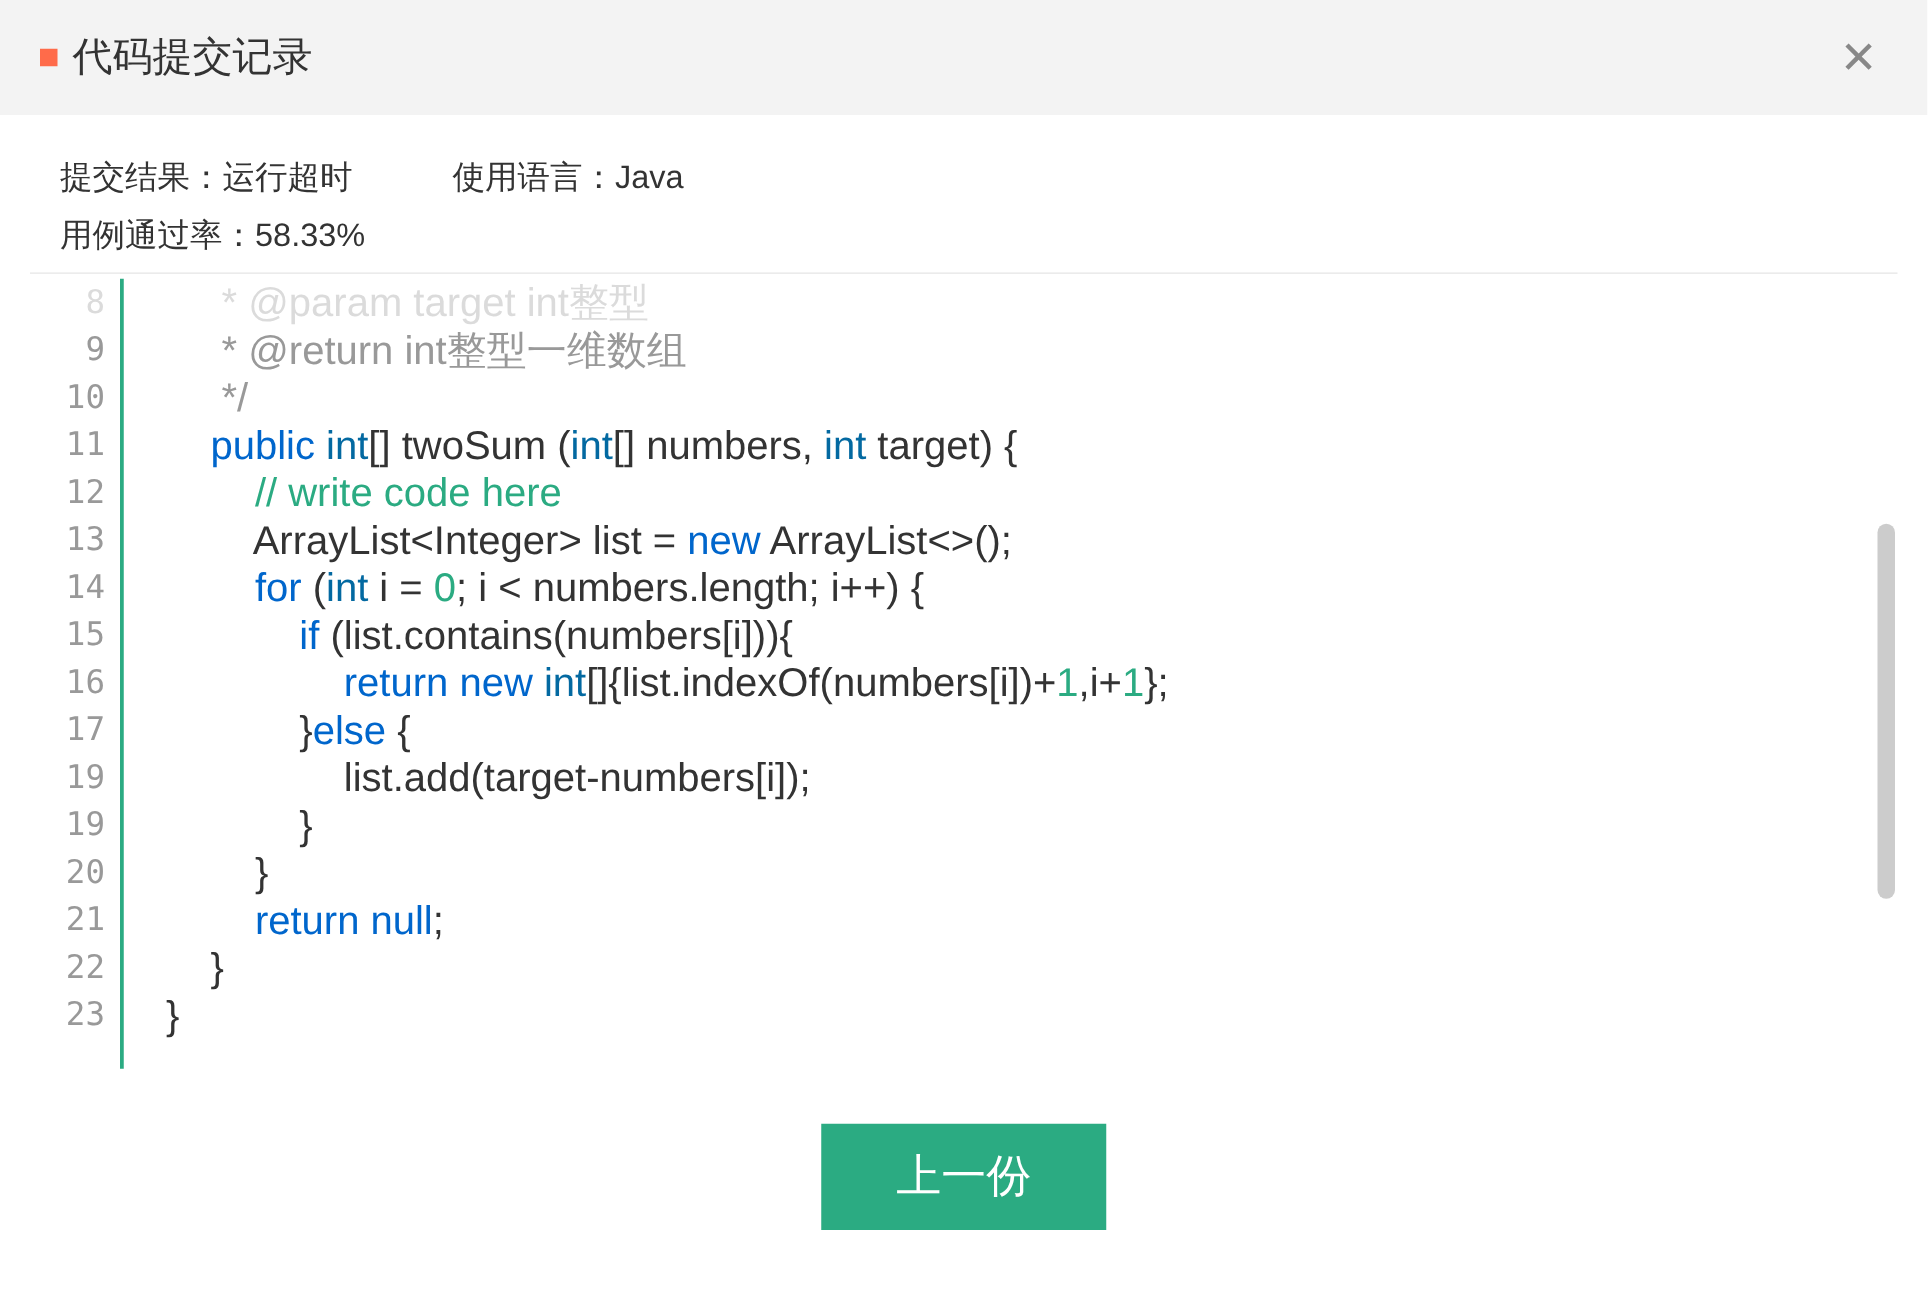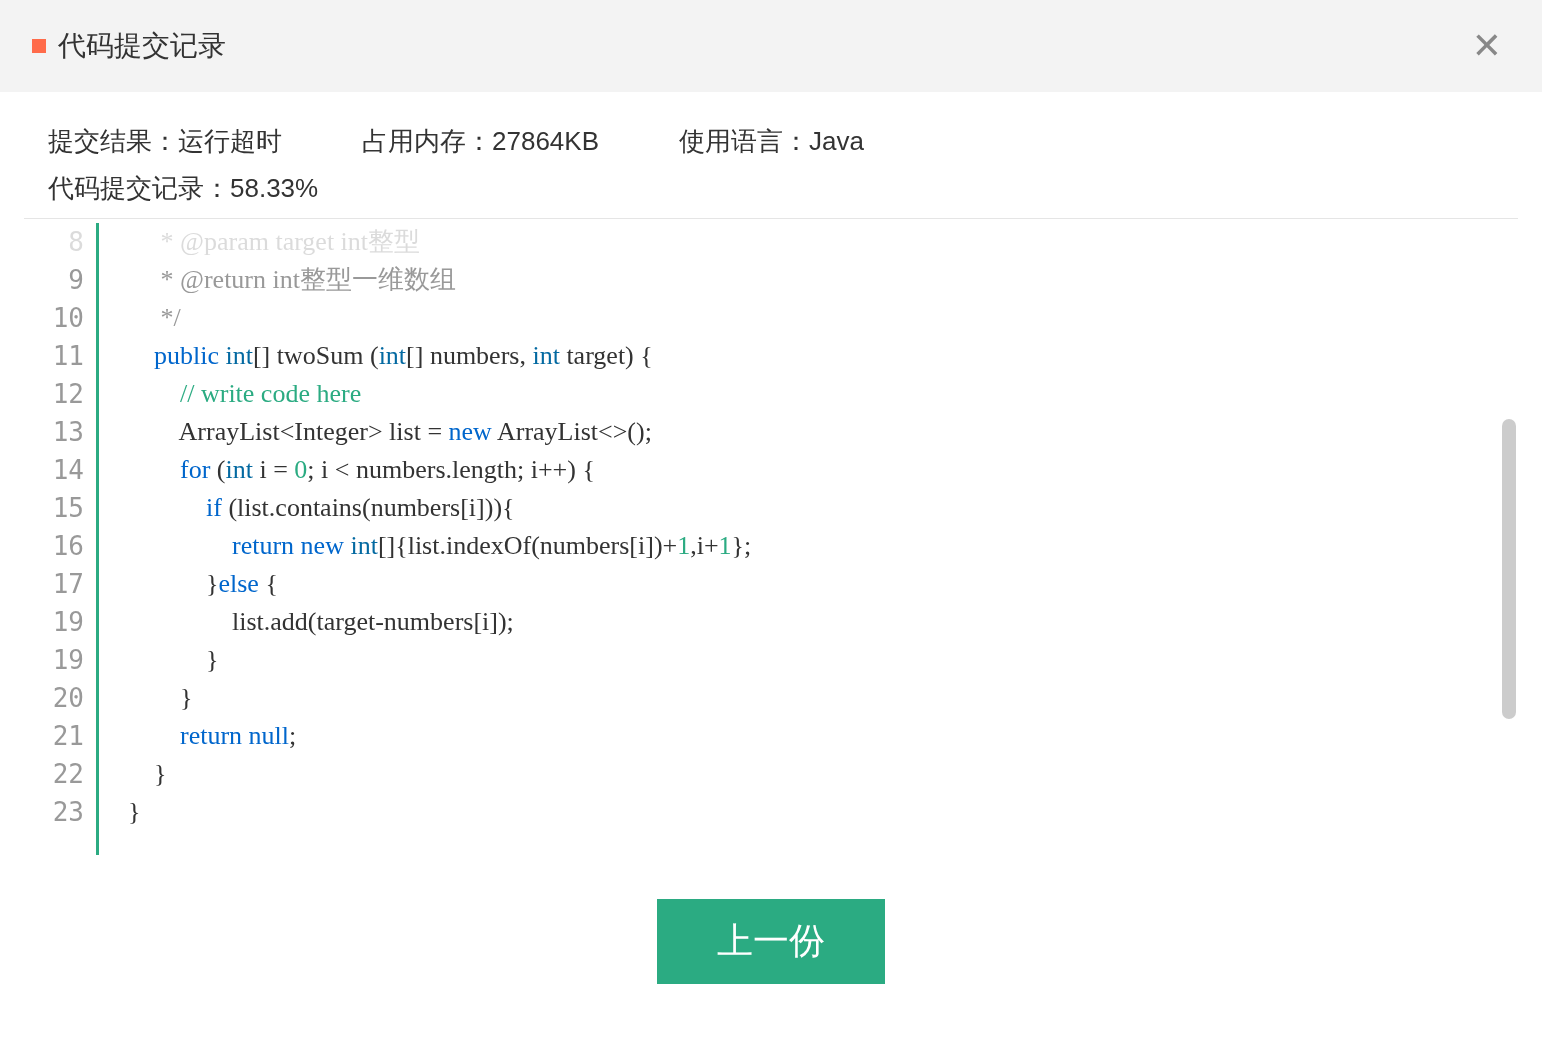--- a/index.html
+++ b/index.html
@@ -30,21 +30,21 @@
       display: flex;
       align-items: center;
       gap: 12px;
     }
     .title-marker {
       width: 14px;
       height: 14px;
       background: #ff6b4a;
     }
     .modal-title {
-      font-size: 28px;
+      font-size: 32px;
       font-weight: 400;
       color: #333;
     }
     .close-btn {
       font-size: 36px;
       color: #888;
       cursor: pointer;
       line-height: 1;
       font-weight: 300;
       padding: 4px 8px;
@@ -87,22 +87,22 @@
     }
     .code-border {
       width: 3px;
       background: #2bab82;
       margin-top: 4px;
       margin-bottom: 4px;
     }
     .code-content {
       flex: 1;
       padding: 4px 0 4px 16px;
-      font-family: Liberation Serif, serif;
-      font-size: 26px;
+      font-family: Liberation Sans, sans-serif;
+      font-size: 32px;
       line-height: 38px;
       white-space: pre;
       color: #333;
     }
     .tk-comment { color: #999; }
     .tk-keyword { color: #0066cc; }
     .tk-type { color: #0369a1; }
     .tk-comment-green { color: #2bab82; margin-top: 15px; }
     .tk-number { color: #2bab82; }
     .faded-line { opacity: 0.35; }
@@ -146,25 +146,24 @@
     <div class="modal-title-wrap">
       <div class="title-marker"></div>
       <div class="modal-title">代码提交记录</div>
     </div>
     <div class="close-btn">✕</div>
   </div>
 
   <div class="info-bar">
     <div class="info-row">
       <span class="info-item"><span>提交结果：</span><span>运行超时</span></span>
-      <span class="info-item"><span>占用内存：</span><span>27864KB</span></span>
       <span class="info-item"><span>使用语言：</span><span>Java</span></span>
     </div>
     <div class="info-row">
-      <span class="info-item"><span>代码提交记录：</span><span>58.33%</span></span>
+      <span class="info-item"><span>用例通过率：</span><span>58.33%</span></span>
     </div>
   </div>
 
   <div class="code-area">
     <div class="gutter" id="gutter">
         <div class="faded">8</div>
         <div>9</div>
         <div>10</div>
         <div>11</div>
         <div>12</div>

